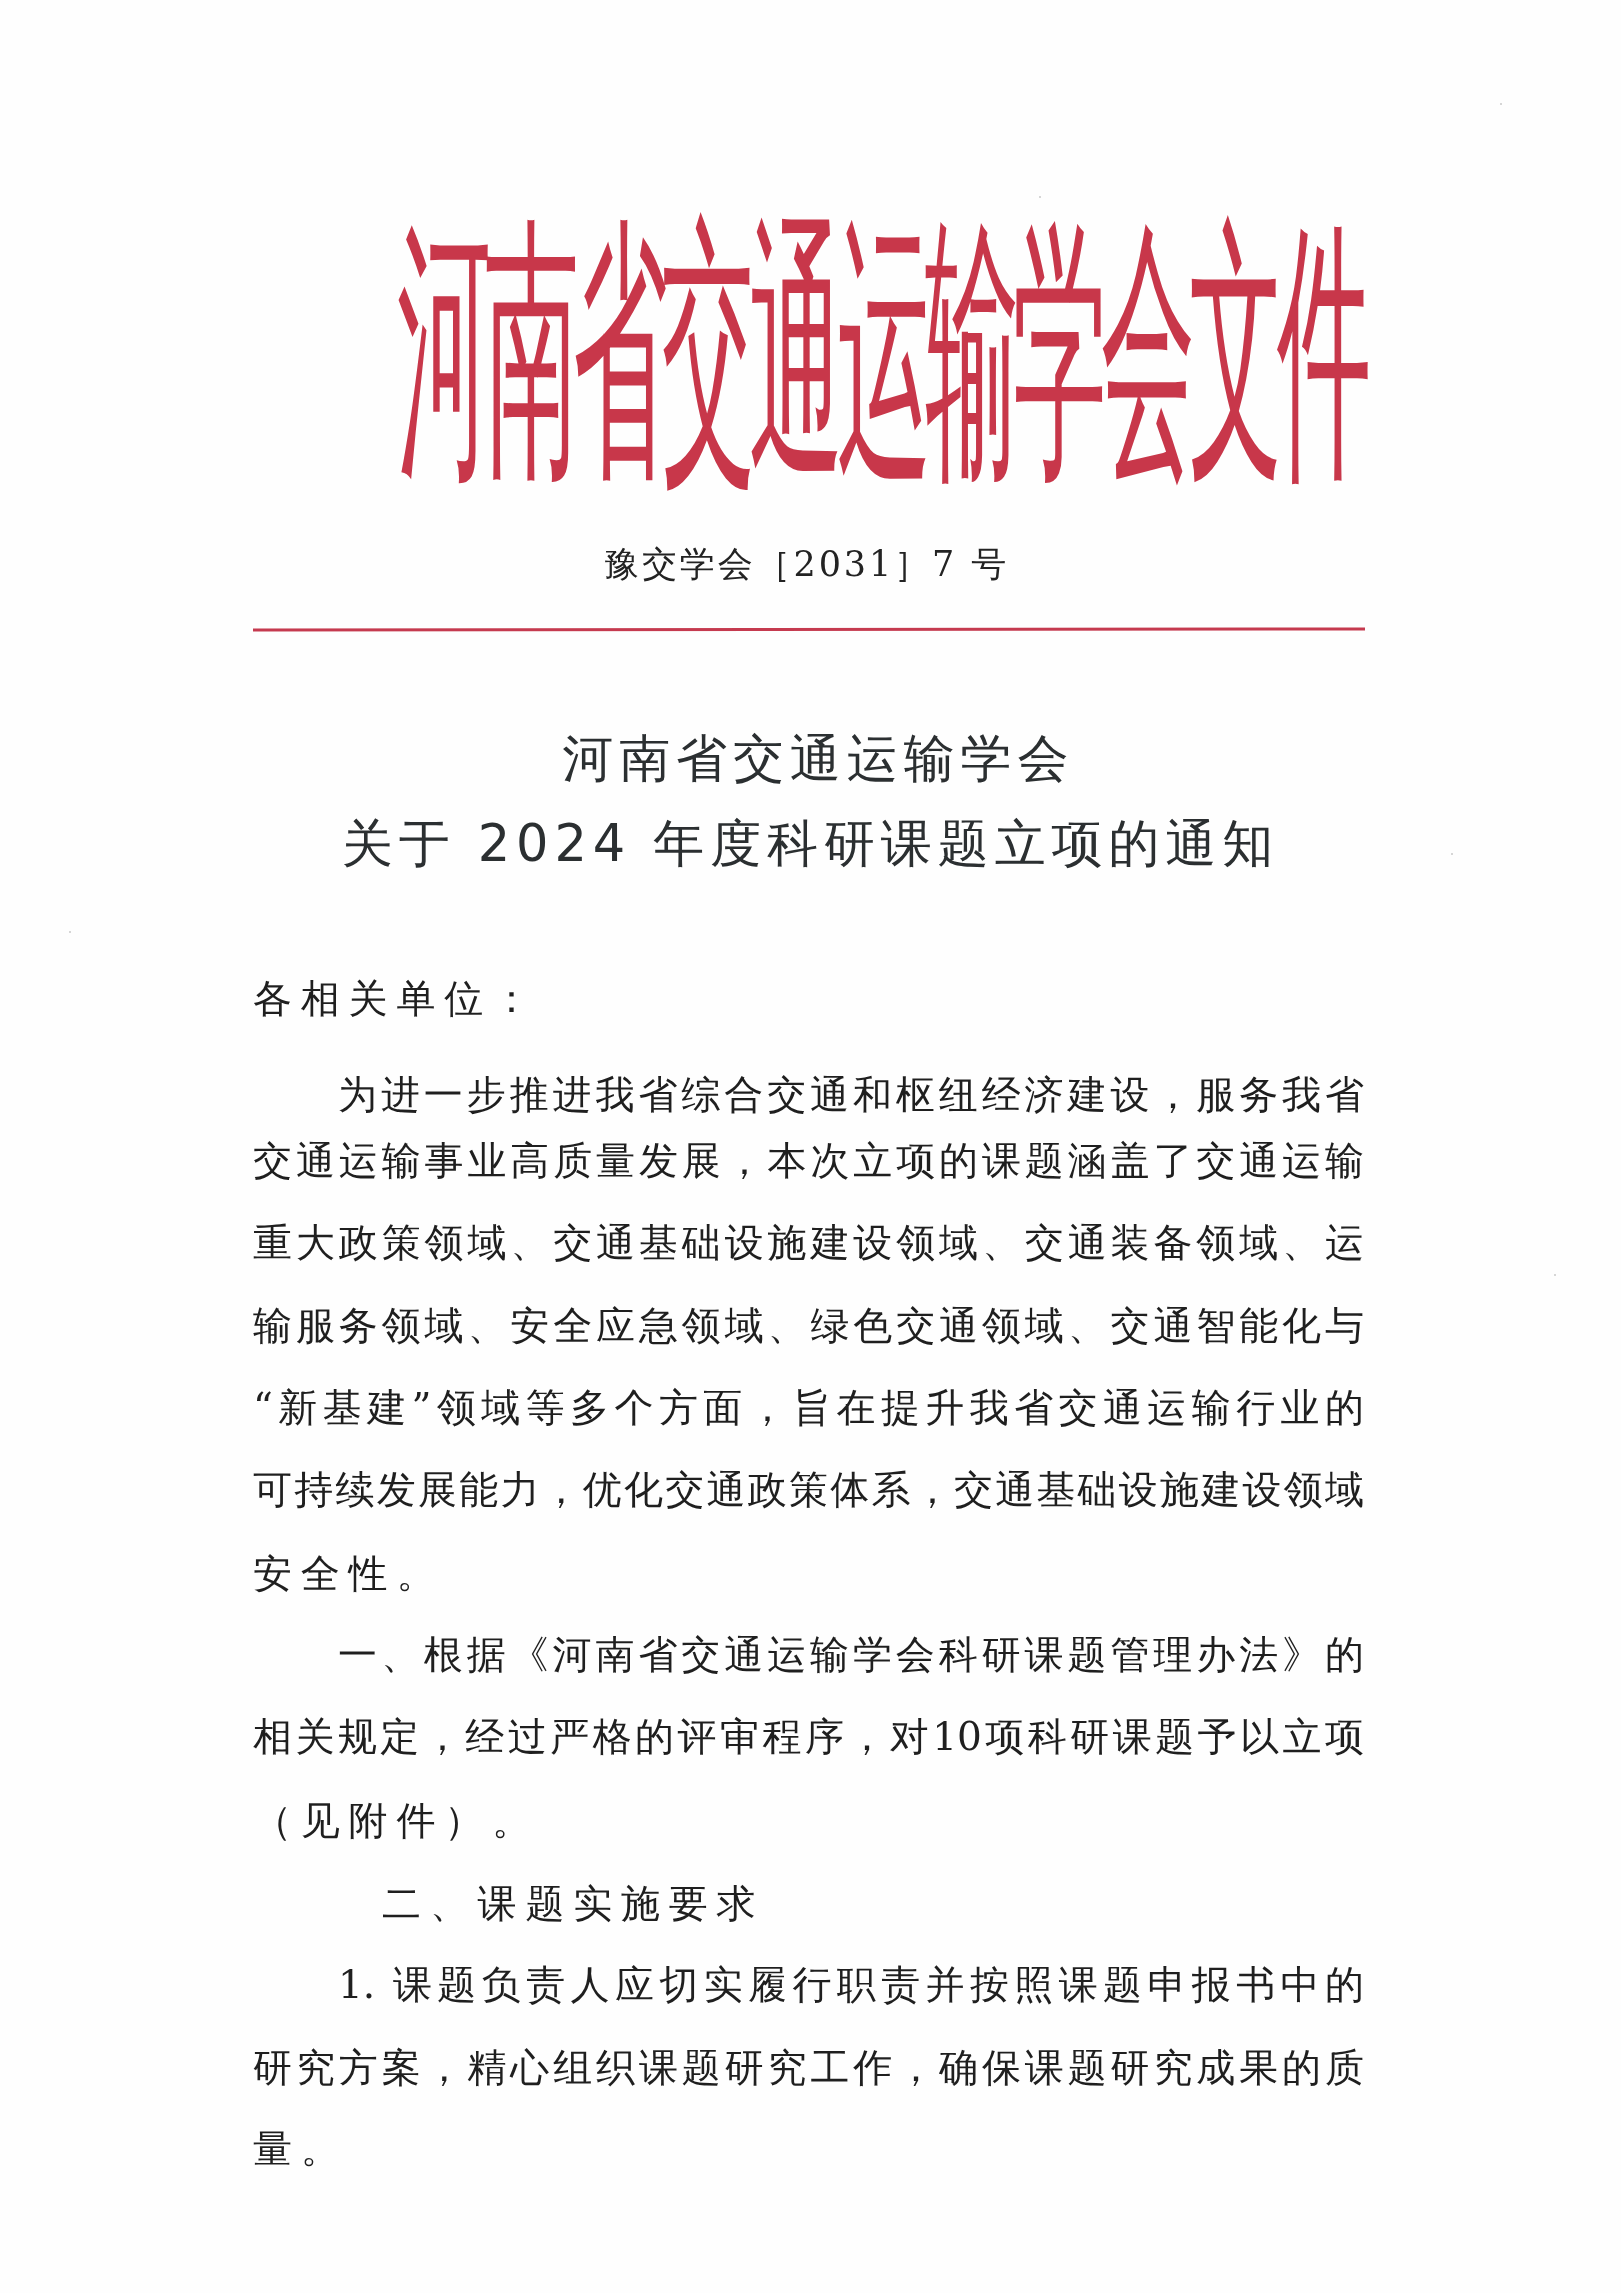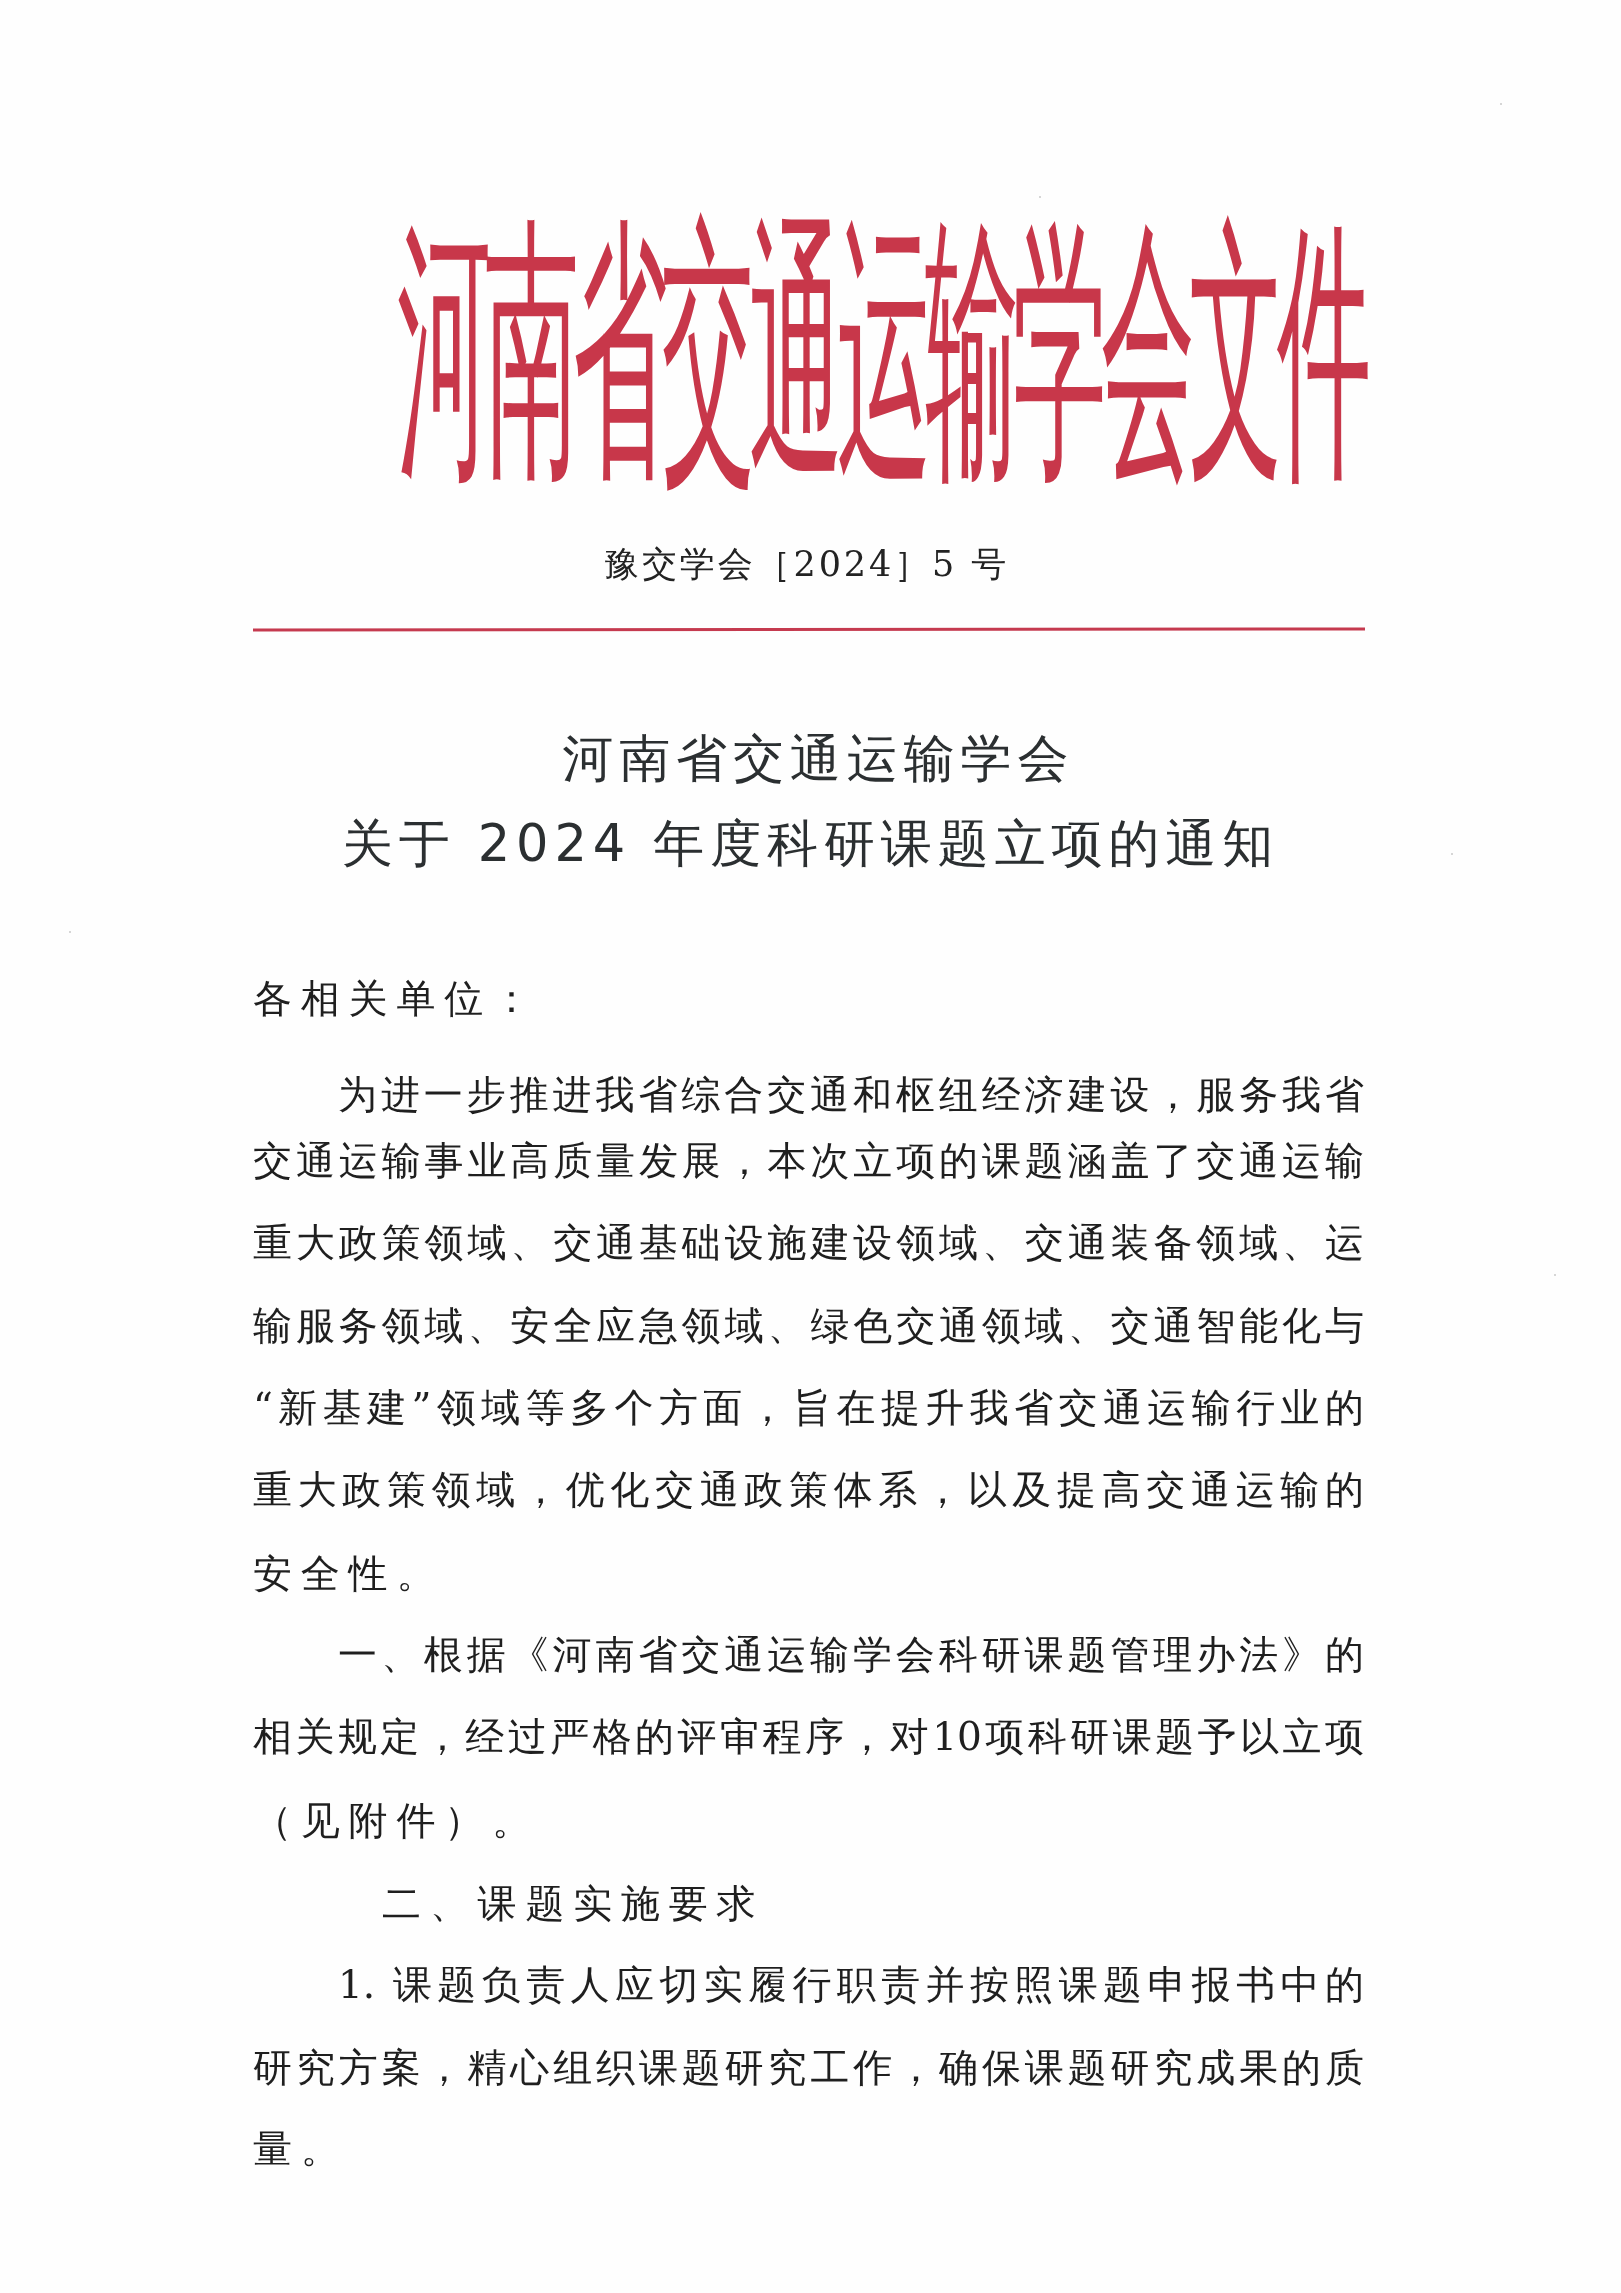--- a/index.html
+++ b/index.html
@@ -129,35 +129,35 @@
     <span>交</span>
     <span>通</span>
     <span>运</span>
     <span>输</span>
     <span>学</span>
     <span>会</span>
     <span>文</span>
     <span>件</span>
   </div>
 
-  <div class="doc-number">豫交学会［2024］5 号</div>
+  <div class="doc-number">豫交学会［2031］7 号</div>
 
   <div class="red-rule"></div>
 
   <div class="heading l1">河南省交通运输学会</div>
   <div class="heading l2">关于 2024 年度科研课题立项的通知</div>
 
   <div class="line short" style="top:977px;">各相关单位：</div>
 
   <div class="line indent" style="top:1073px;">为进一步推进我省综合交通和枢纽经济建设，服务我省</div>
   <div class="line" style="top:1139px;">交通运输事业高质量发展，本次立项的课题涵盖了交通运输</div>
   <div class="line" style="top:1304px;">输服务领域、安全应急领域、绿色交通领域、交通智能化与</div>
   <div class="line" style="top:1221px;">重大政策领域、交通基础设施建设领域、交通装备领域、运</div>
   <div class="line" style="top:1386px;">“新基建”领域等多个方面，旨在提升我省交通运输行业的</div>
-  <div class="line" style="top:1468px;">重大政策领域，优化交通政策体系，以及提高交通运输的</div>
+  <div class="line" style="top:1468px;">可持续发展能力，优化交通政策体系，交通基础设施建设领域</div>
   <div class="line short" style="top:1552px;">安全性。</div>
   <div class="line indent" style="top:1633px;">一、根据《河南省交通运输学会科研课题管理办法》的</div>
   <div class="line" style="top:1715px;">相关规定，经过严格的评审程序，对10项科研课题予以立项</div>
   <div class="line short" style="top:1799px;">（见附件）。</div>
   <div class="line short indent" style="top:1882px;margin-left:44px;">二、课题实施要求</div>
   <div class="line indent" style="top:1963px;">1. 课题负责人应切实履行职责并按照课题申报书中的</div>
   <div class="line" style="top:2046px;">研究方案，精心组织课题研究工作，确保课题研究成果的质</div>
   <div class="line short" style="top:2127px;">量。</div>
 
   <div class="speck" style="left:69px;top:931px;"></div>

